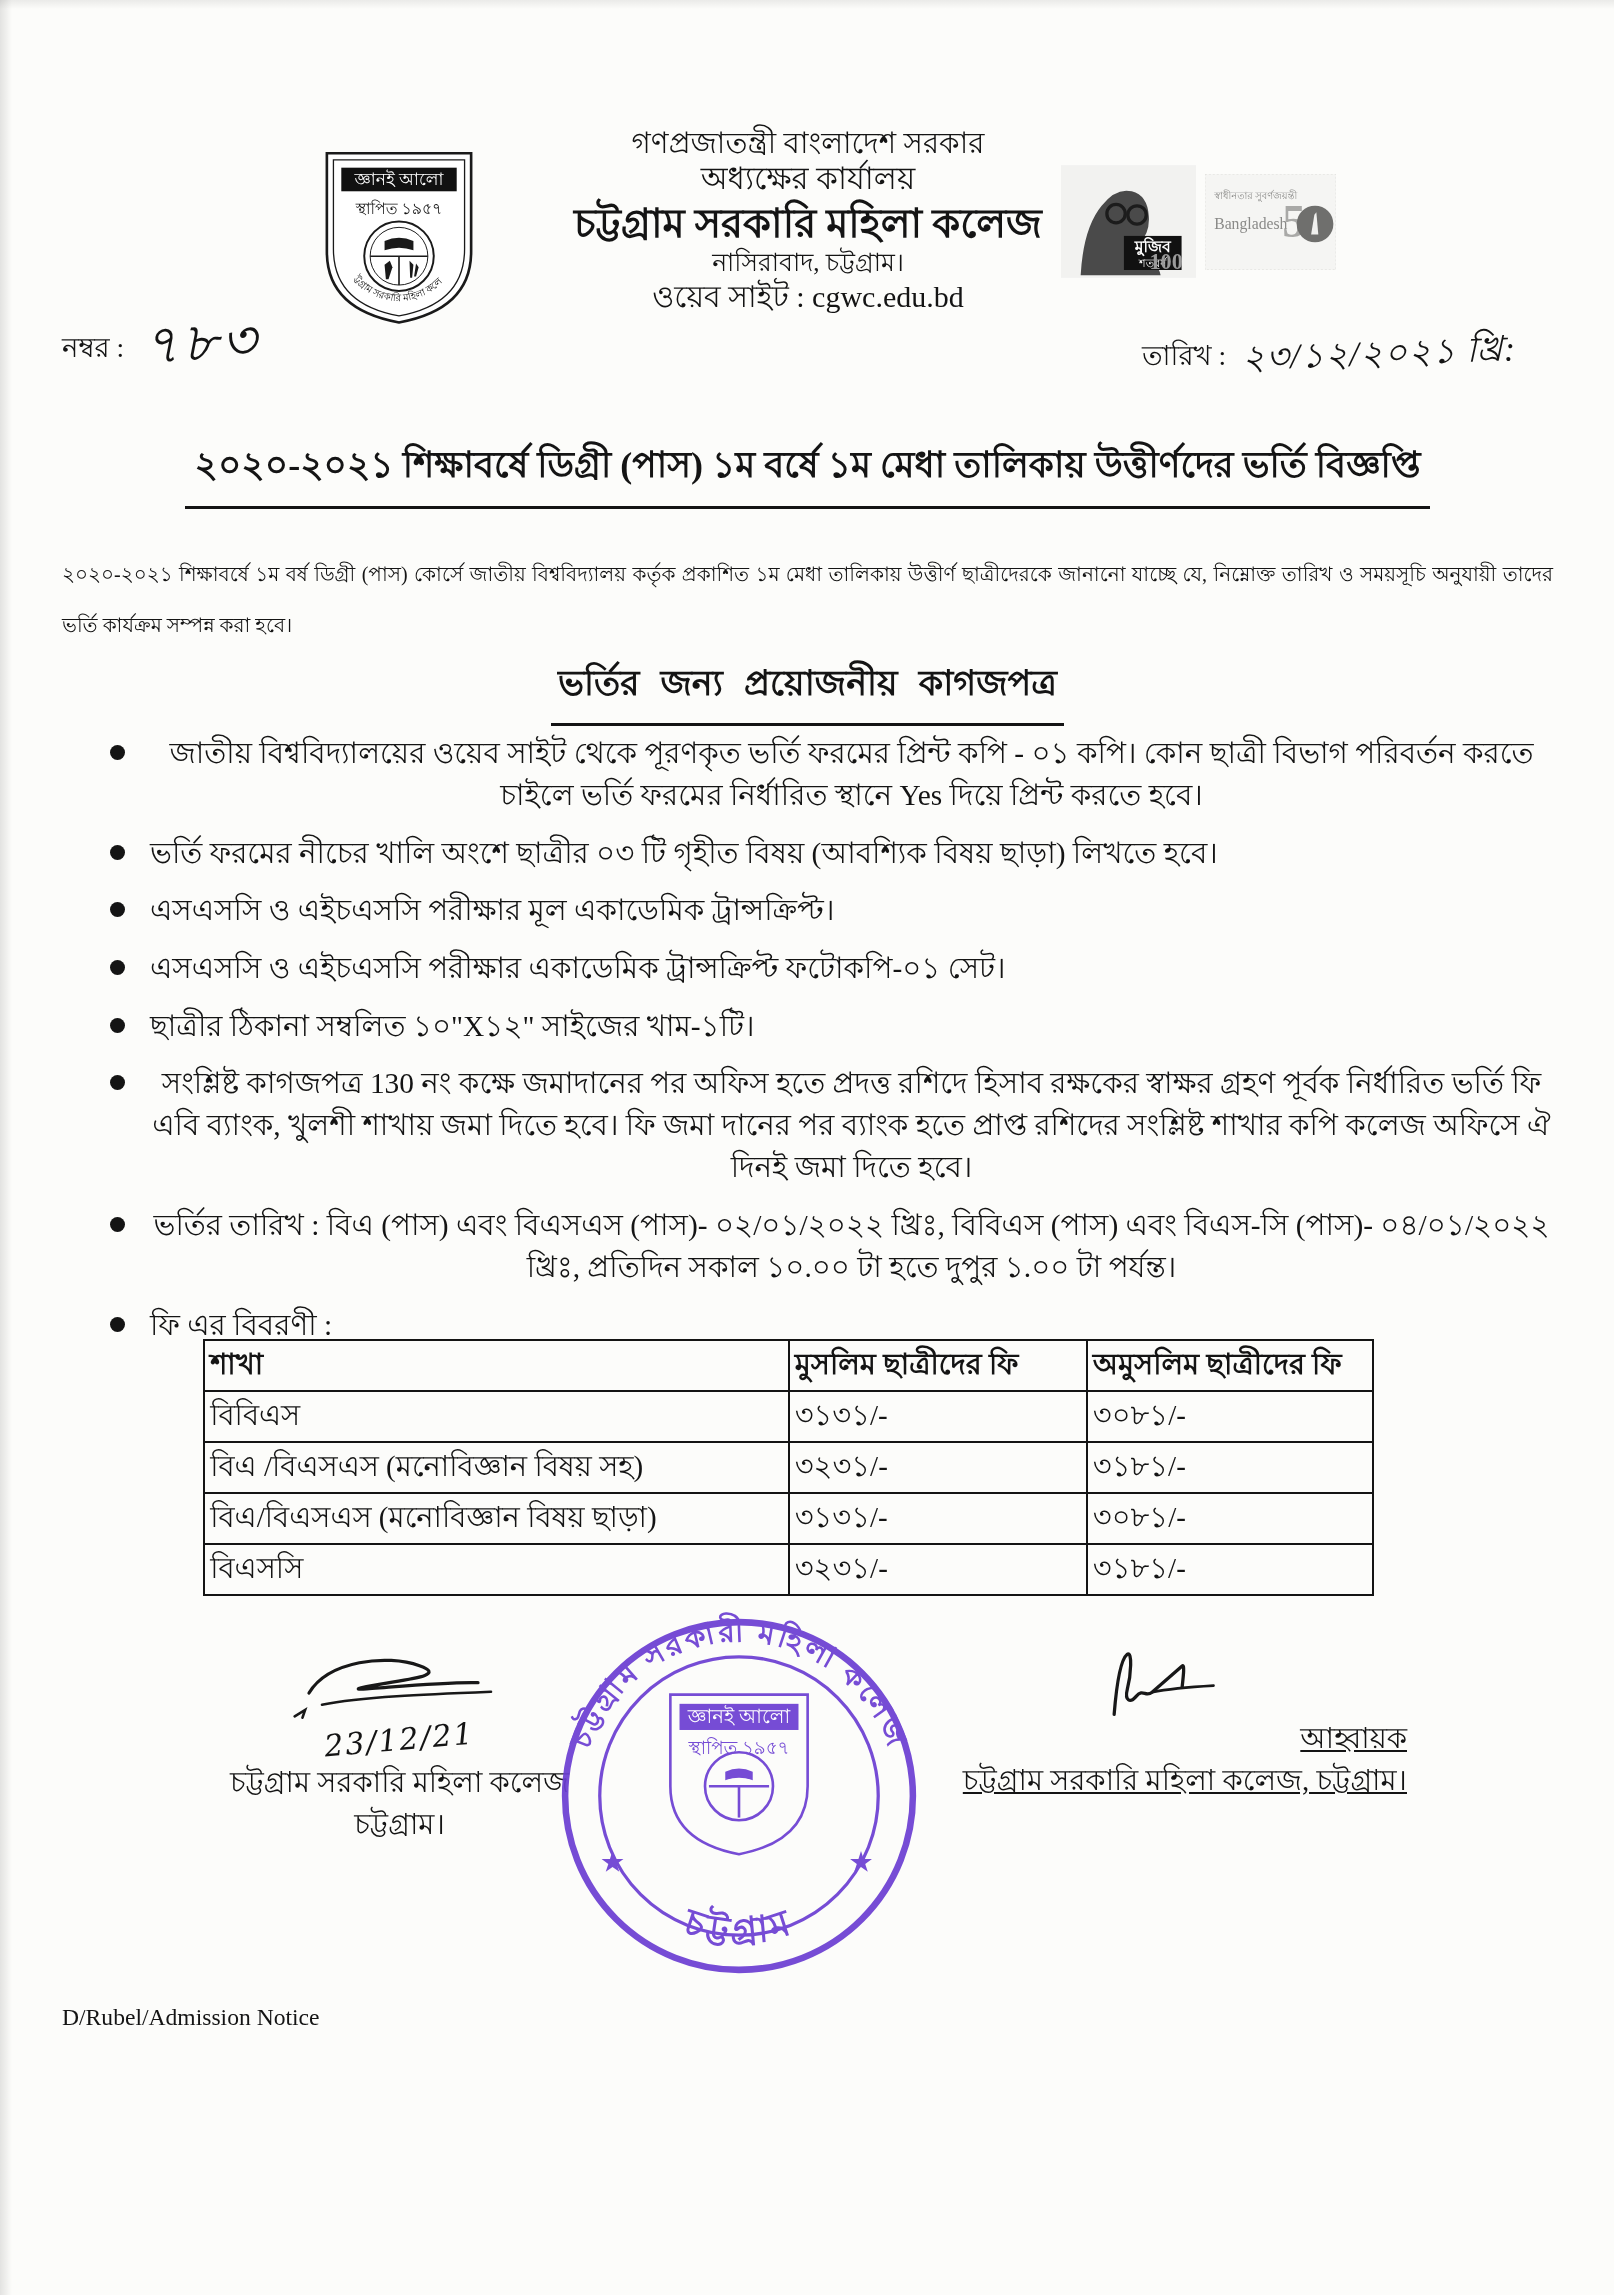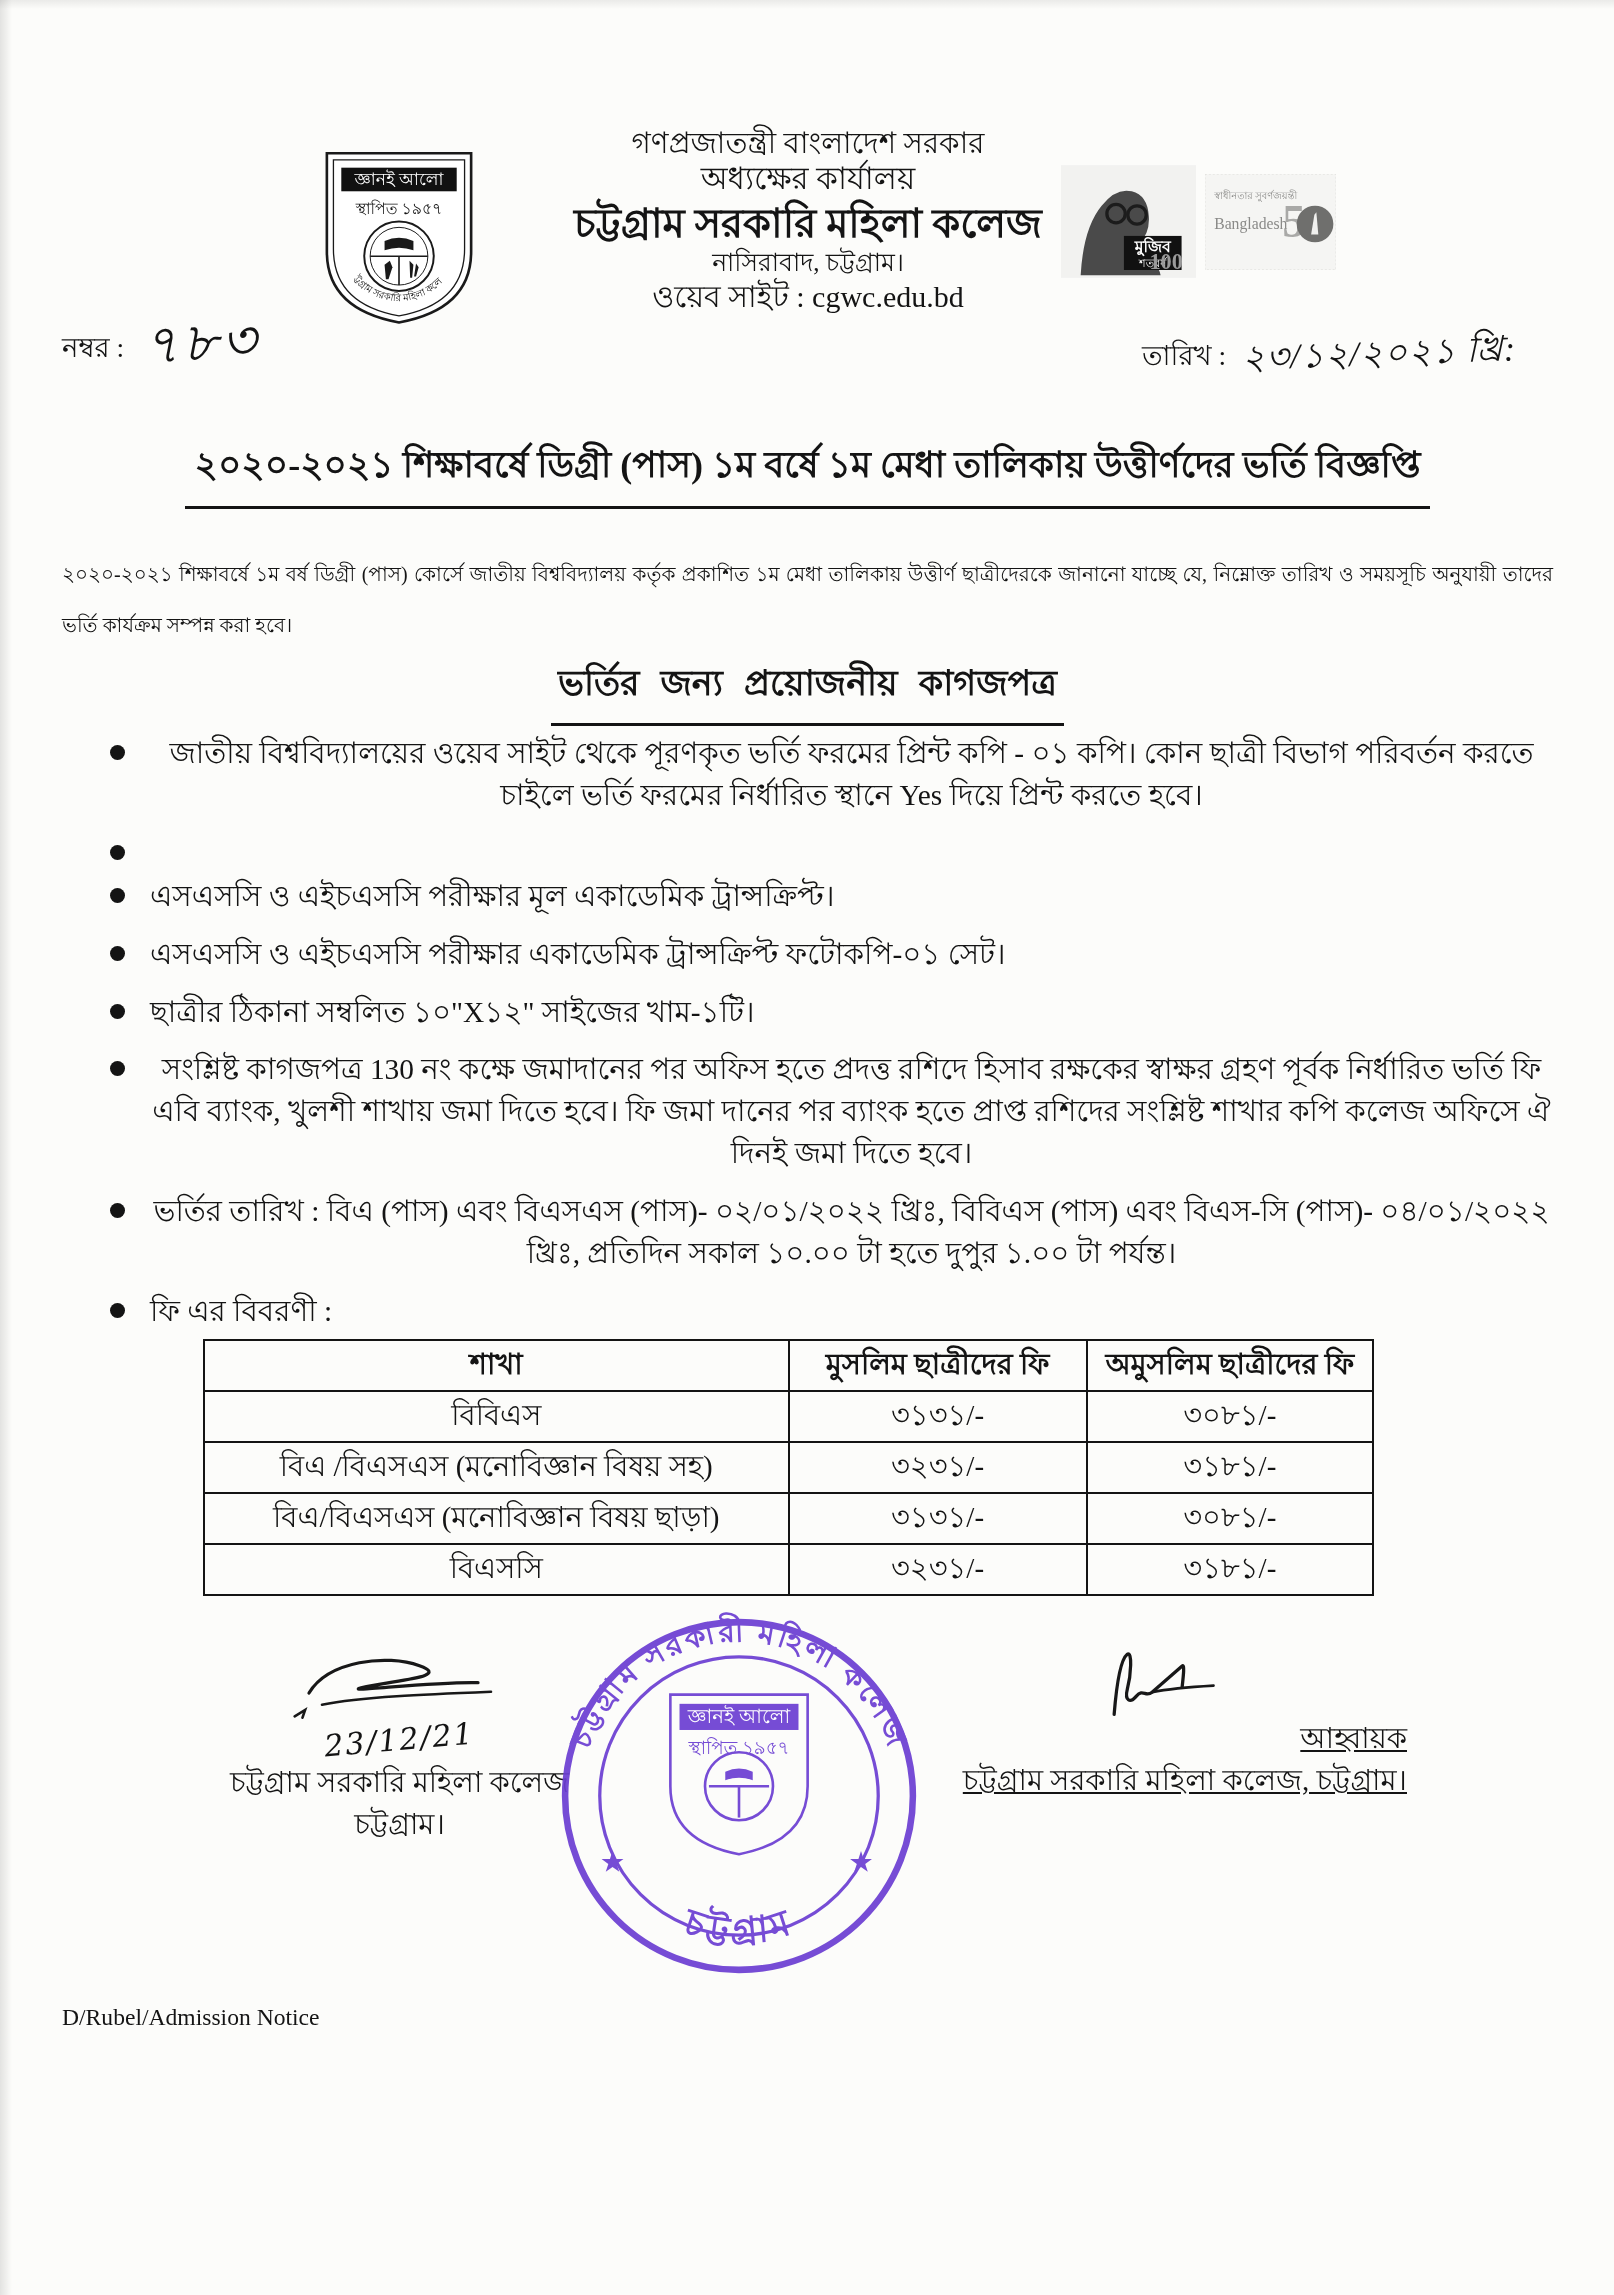--- a/index.html
+++ b/index.html
@@ -76,21 +76,21 @@
     background:#141414;margin:13px 25px 0 0;
   }
   .bullet-text{font-size:29.4px;line-height:42px;}
 
   
   .fees-table{
     position:absolute;left:203px;top:1339px;width:1171px;
     border-collapse:collapse;font-size:29px;
   }
   .fees-table th,.fees-table td{
-    border:2px solid #141414;text-align:center;
+    border:2px solid #141414;text-align:left;
     height:46px;padding:0 5.2px;
   }
   .fees-table th{font-weight:bold;}
   .fees-table .col-branch{width:50%;}
   .fees-table .col-muslim{width:25.5%;}
   .fees-table .col-nonmuslim{width:24.5%;}
 
   
   .sig-left{position:absolute;left:190px;top:1654px;width:419px;text-align:center;font-size:29px;line-height:42px;}
   .sig-right{position:absolute;left:870px;top:1649px;width:537px;text-align:right;font-size:29px;line-height:42px;text-decoration:underline;}
@@ -182,20 +182,21 @@
     <span class="section-heading">ভর্তির জন্য প্রয়োজনীয় কাগজপত্র</span>
   </div>
 
   <ul class="requirements">
       <li class="bullet-item">
         <span class="bullet-dot"></span>
         <span class="bullet-text">জাতীয় বিশ্ববিদ্যালয়ের ওয়েব সাইট থেকে পূরণকৃত ভর্তি ফরমের প্রিন্ট কপি - ০১ কপি। কোন ছাত্রী বিভাগ পরিবর্তন করতে চাইলে ভর্তি ফরমের নির্ধারিত স্থানে Yes দিয়ে প্রিন্ট করতে হবে।</span>
       </li>
       <li class="bullet-item">
         <span class="bullet-dot"></span>
+        <span class="bullet-text">ভর্তি ফরমের নীচের খালি অংশে ছাত্রীর ০৩ টি গৃহীত বিষয় (আবশ্যিক বিষয় ছাড়া) লিখতে হবে।</span>
       </li>
       <li class="bullet-item">
         <span class="bullet-dot"></span>
         <span class="bullet-text">এসএসসি ও এইচএসসি পরীক্ষার মূল একাডেমিক ট্রান্সক্রিপ্ট।</span>
       </li>
       <li class="bullet-item">
         <span class="bullet-dot"></span>
         <span class="bullet-text">এসএসসি ও এইচএসসি পরীক্ষার একাডেমিক ট্রান্সক্রিপ্ট ফটোকপি-০১ সেট।</span>
       </li>
       <li class="bullet-item">

